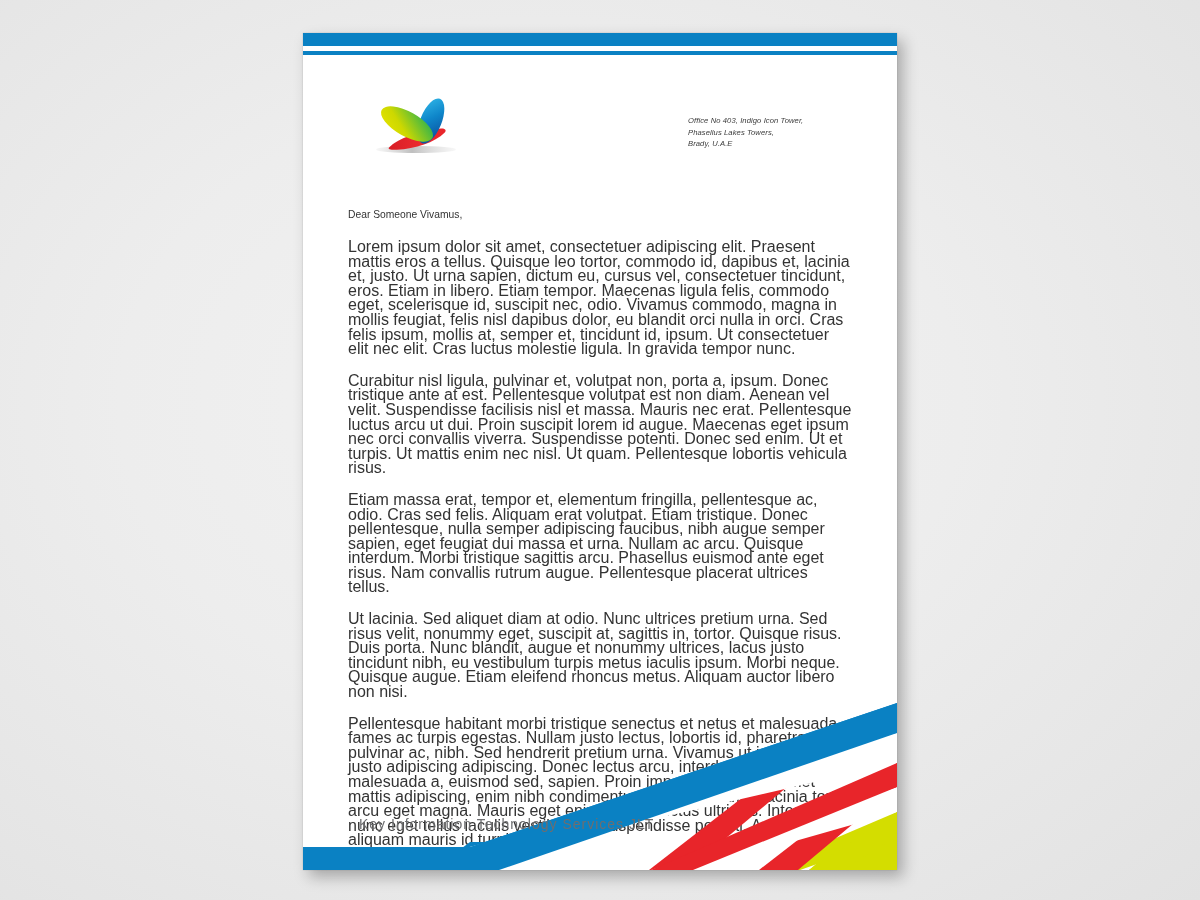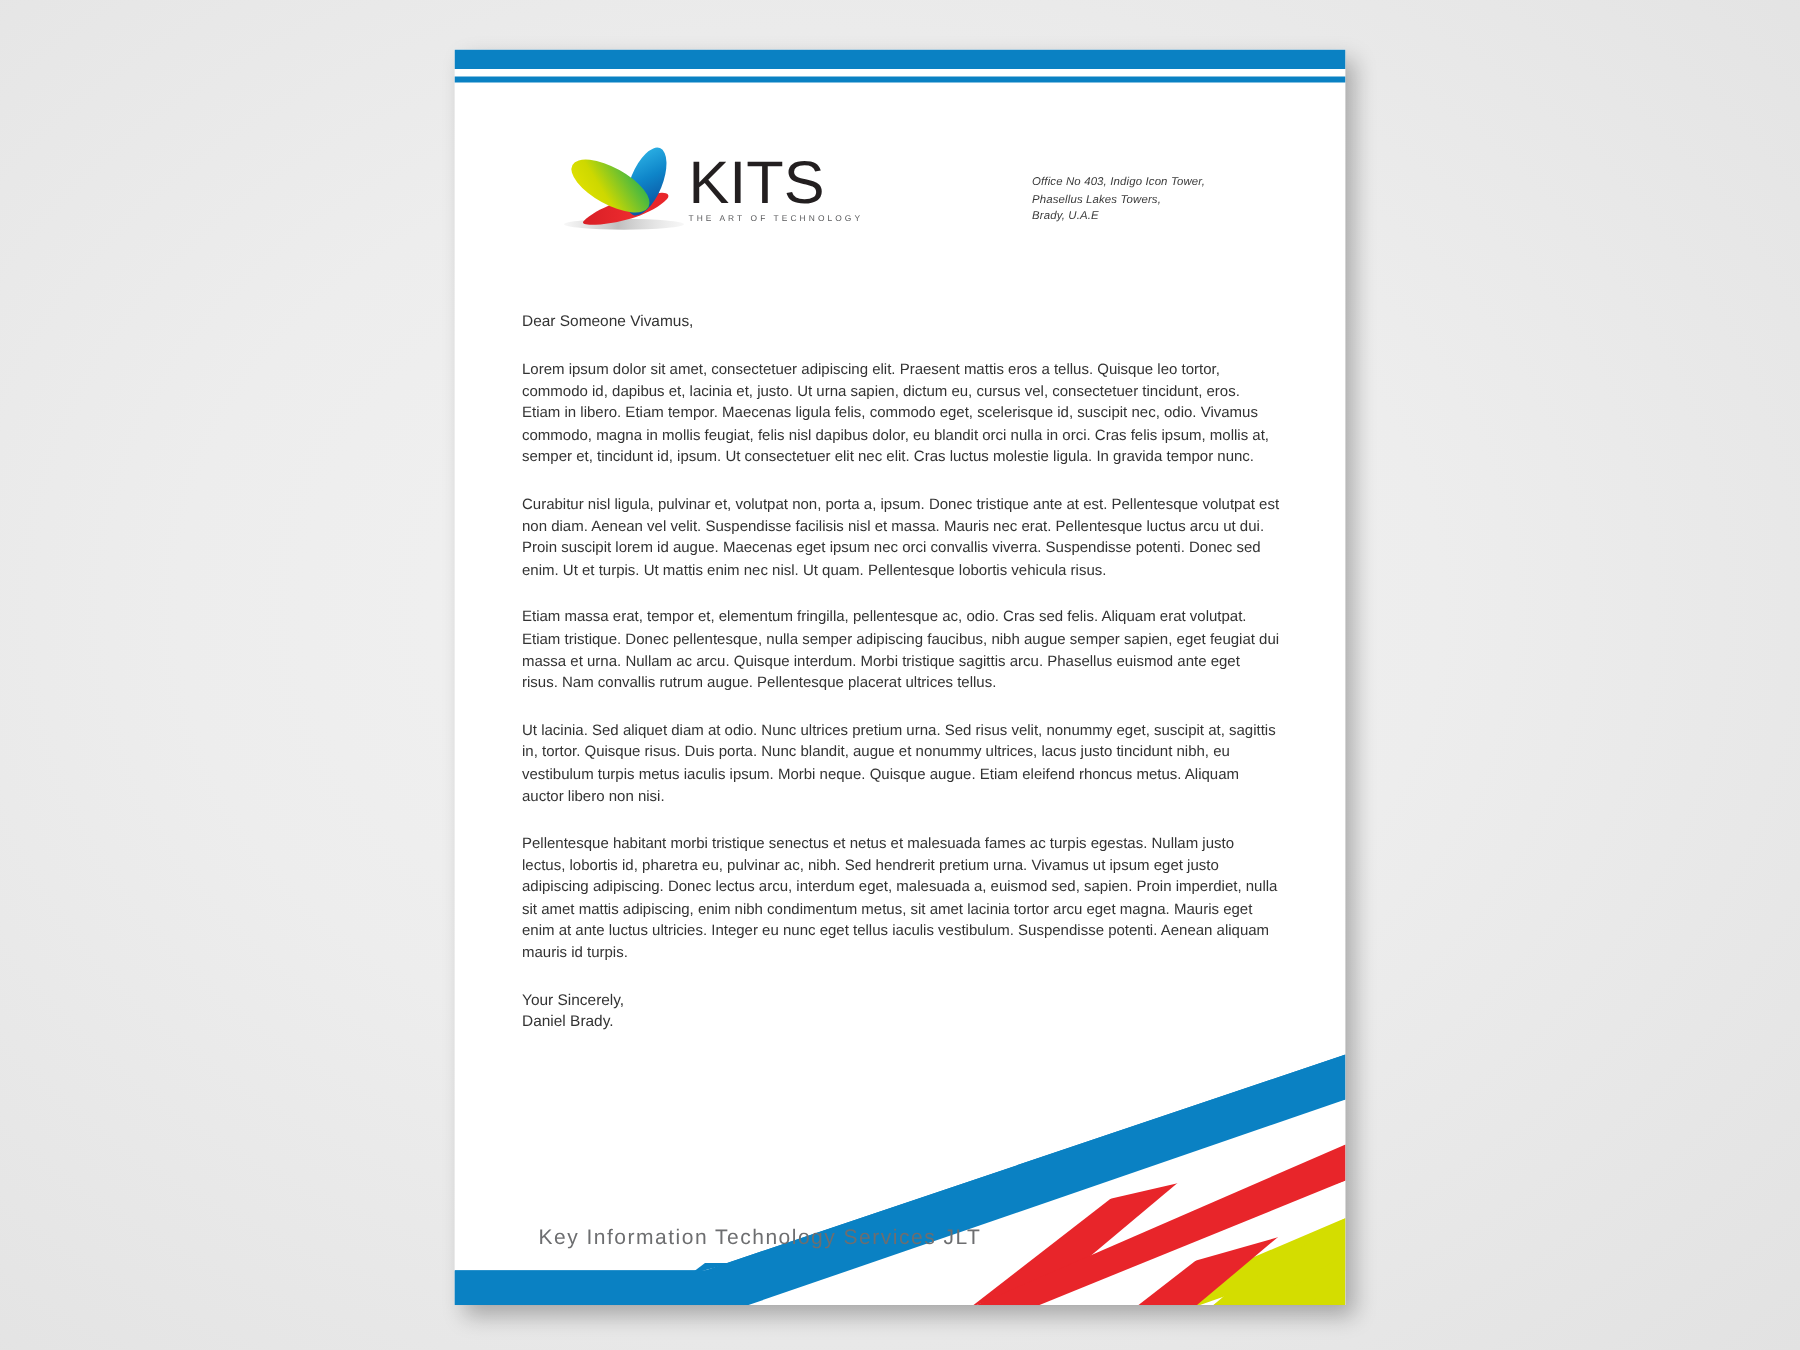--- a/index.html
+++ b/index.html
@@ -112,21 +112,21 @@
     top: 175px;
     width: 505px;
   }
   .salutation {
     font-size: 10.3px;
     line-height: 14px;
     color: #333333;
     margin-bottom: 18px;
   }
   .para {
-    font-size: 10px;
+    font-size: 16px;
     line-height: 14.6px;
     color: #333333;
     text-align: left;
     margin: 0 0 17px 0;
   }
   .signoff {
     font-size: 10.3px;
     line-height: 14.6px;
     color: #333333;
     margin-top: 9px;
@@ -192,24 +192,20 @@
 
             <ellipse cx="45" cy="52.5" rx="40" ry="3.6" fill="url(#gradShadow)"></ellipse>
 
             <path d="M18 50.5 C 26 42, 48 33.5, 70 31.5 C 74 31.3, 76 33.2, 73.5 35.8 C 64 45.5, 44 51.8, 26 52.8 C 20 53.1, 16.5 52.3, 18 50.5 Z" fill="url(#gradRed)"></path>
 
             <ellipse cx="60" cy="24" rx="10.6" ry="24" transform="rotate(22 60 24)" fill="url(#gradBlue)"></ellipse>
 
             <ellipse cx="36" cy="27" rx="12.2" ry="29" transform="rotate(-61 36 27)" fill="url(#gradGreen)"></ellipse>
           </svg>
         </div>
-        <div class="logo-word">
-          <div class="kits-text">KITS</div>
-          <div class="kits-tagline">THE ART OF TECHNOLOGY</div>
-        </div>
       </div>
 
       <div class="address">
         <div>Office No 403, Indigo Icon Tower,</div>
         <div>Phasellus Lakes Towers,</div>
         <div>Brady, U.A.E</div>
       </div>
 
     </div>
 

